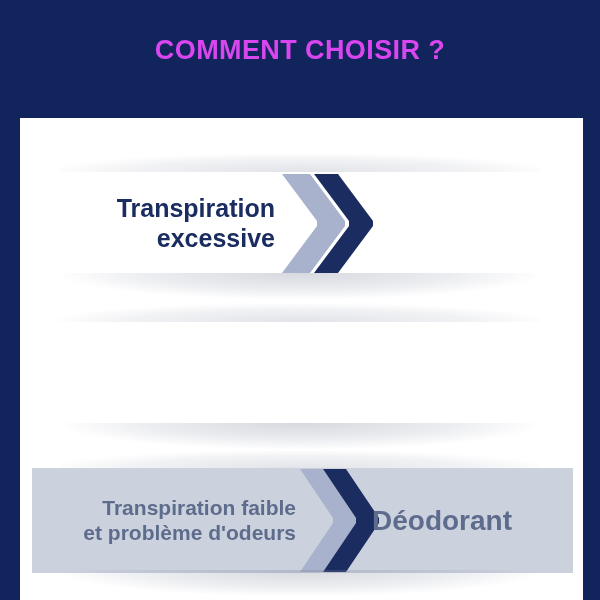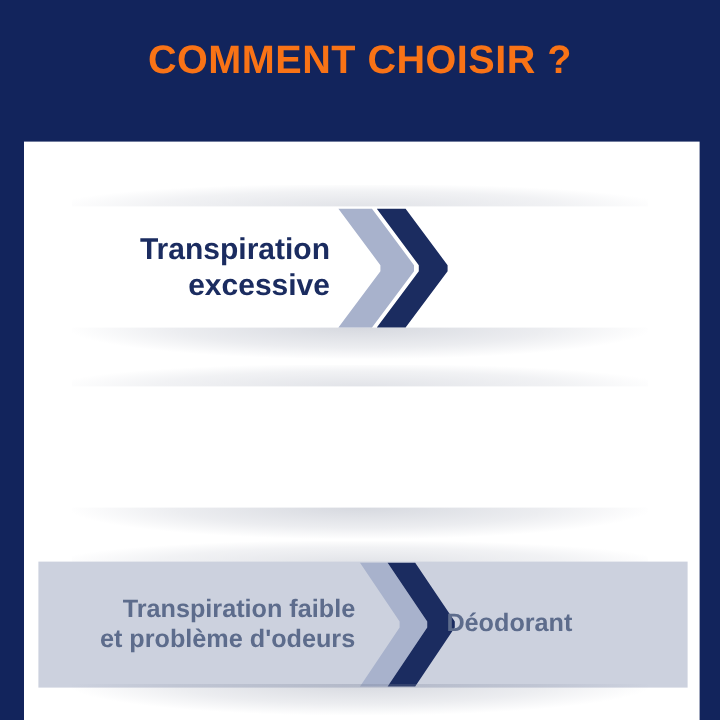--- a/index.html
+++ b/index.html
@@ -25,22 +25,22 @@
   
   .title-bar {
     position: absolute;
     left: 0;
     top: 34px;
     width: 600px;
     text-align: center;
   }
   .title-text {
     display: inline-block;
-    color: #f97316;
-    font-size: 33px;
+    color: #d946ef;
+    font-size: 27px;
     font-weight: bold;
     letter-spacing: 0.4px;
     line-height: 32px;
     font-family: "Liberation Sans", sans-serif;
   }
 
   
   .card {
     position: absolute;
     left: 20px;
@@ -153,21 +153,21 @@
   
   .r3 .left-label {
     left: 14px;
     width: 262px;
     font-size: 21px;
     color: #5d6c8c;
   }
   .r3 .right-label {
     left: 352px;
     width: 195px;
-    font-size: 21px;
+    font-size: 28px;
     color: #5d6c8c;
   }
 
   
   .chev-group {
     position: absolute;
     top: 0;
     height: 105px;
     width: 120px;
     pointer-events: none;

